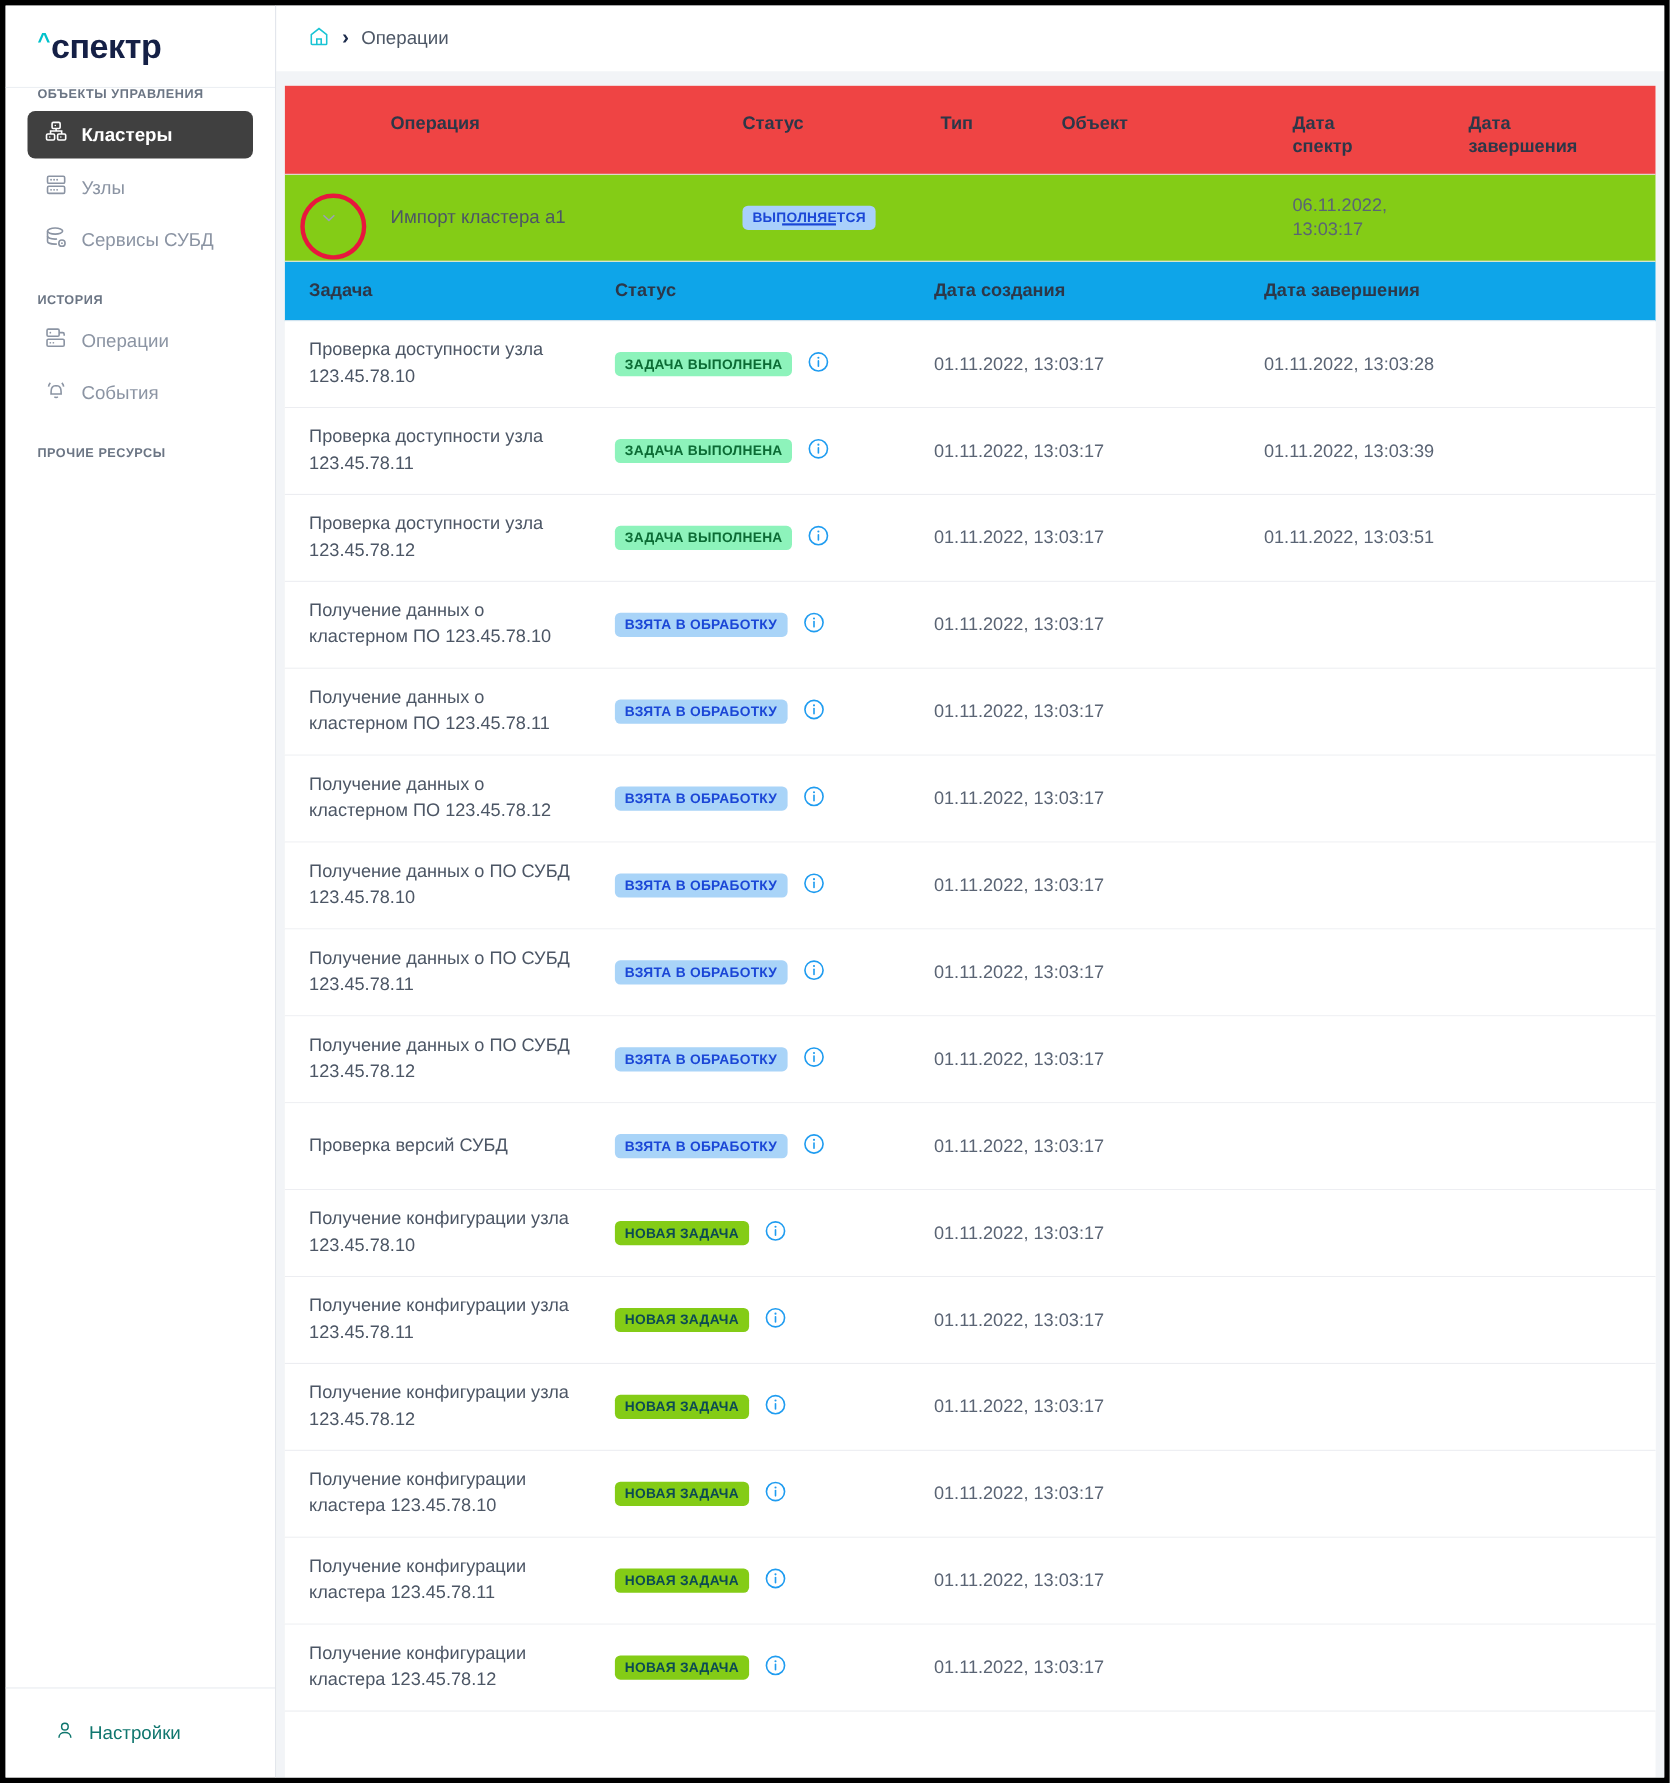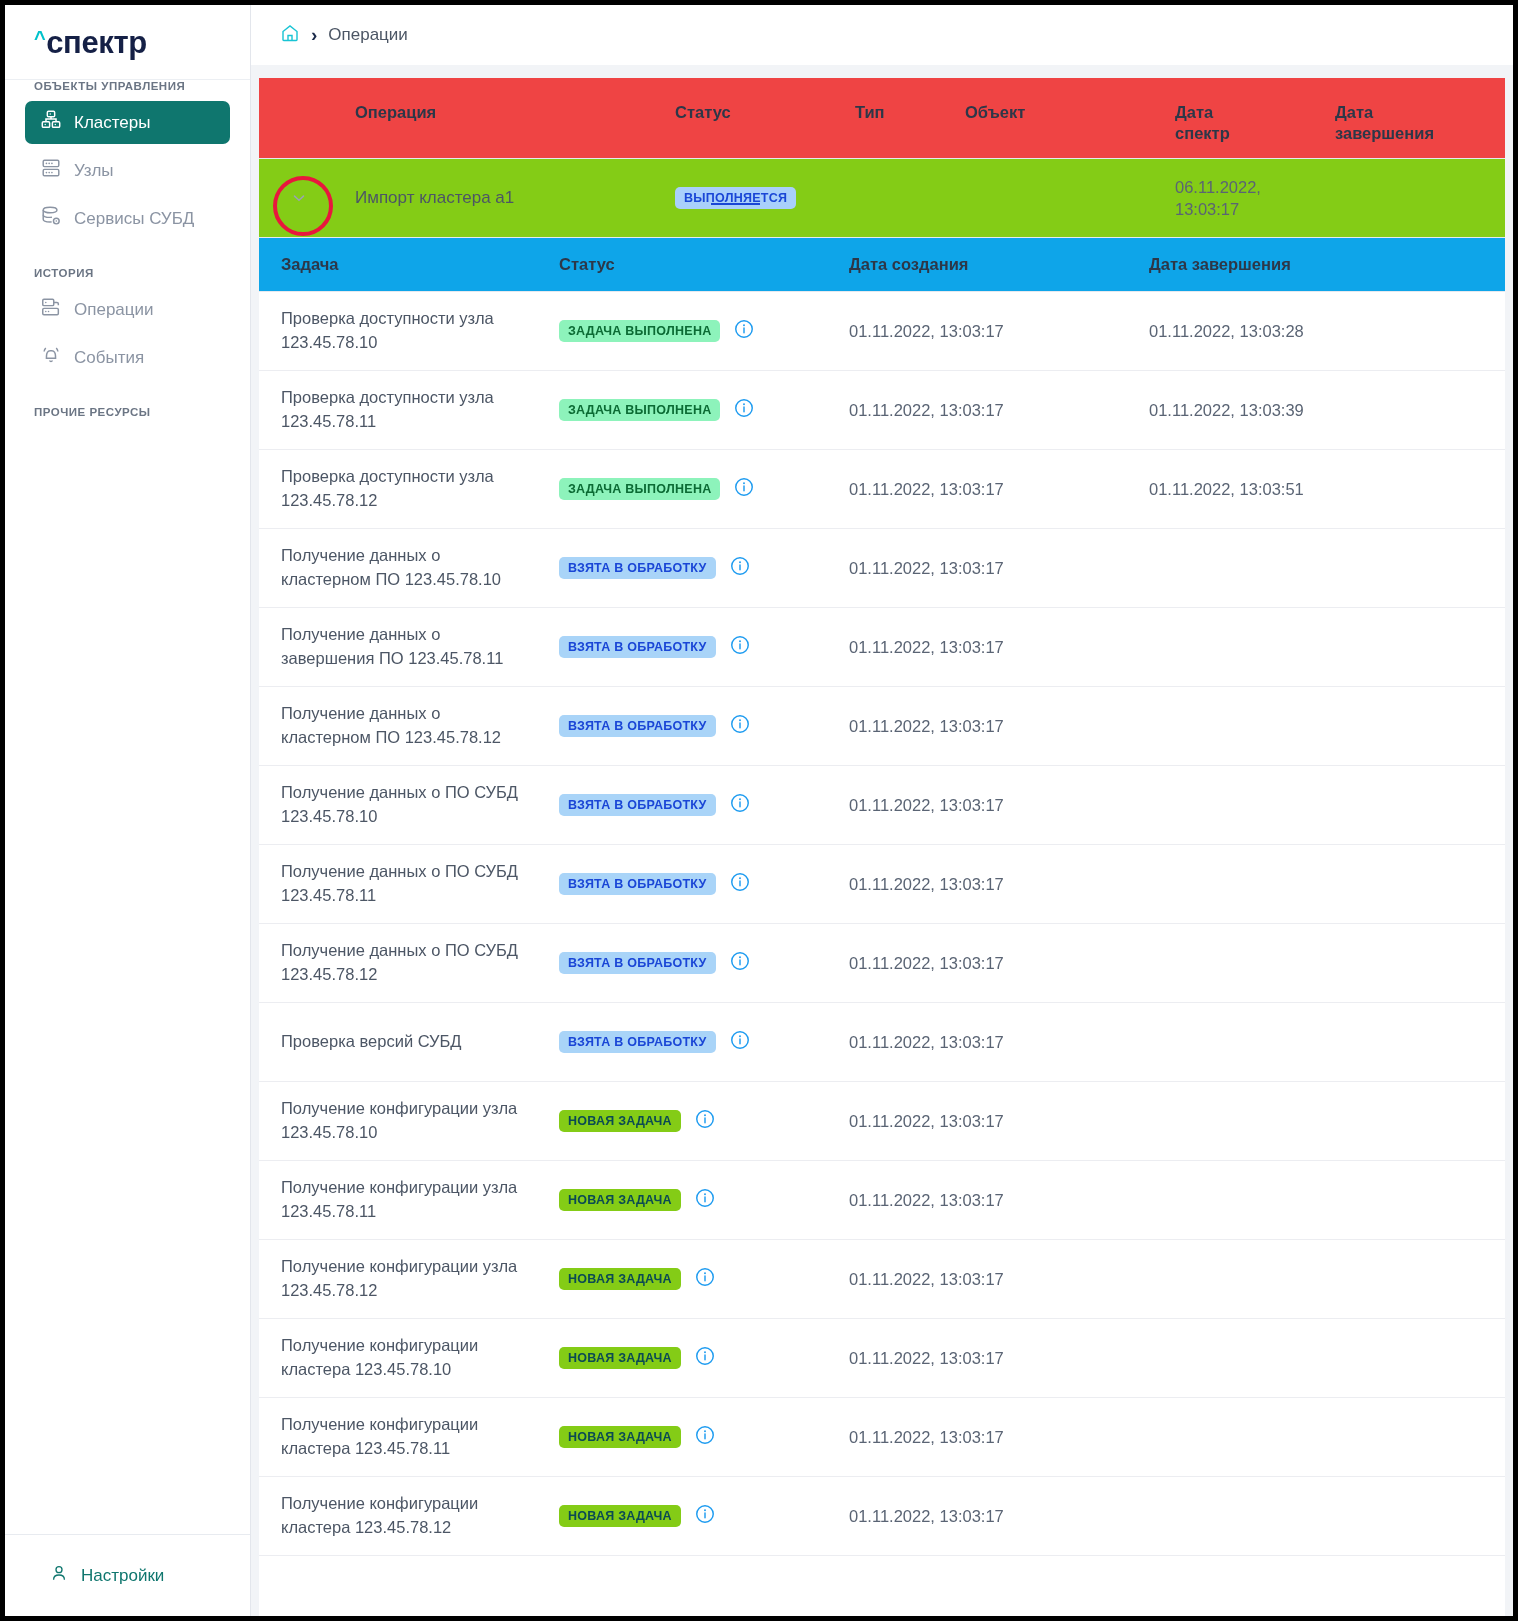--- a/index.html
+++ b/index.html
@@ -80,22 +80,23 @@
     height: 43px;
     padding-left: 15px;
     border-radius: 7px;
     color: #8b94a3;
     font-size: 17px;
     cursor: pointer;
     margin-bottom: 5px;
   }
   .nav-item .nav-label { line-height: 1; }
   .nav-item.active {
-    background: #0f766e;
+    background: #404040;
     color: #ffffff;
+    font-weight: bold;
   }
   .nav-item svg { flex: none; }
 
   .sidebar-footer {
     position: absolute;
     left: 0;
     bottom: 0;
     width: 100%;
     border-top: 1px solid #e8ebf0;
     height: 82px;
@@ -519,21 +520,21 @@
                     <path d="M12 11v5.2" stroke-linecap="round"></path>
                     <circle cx="12" cy="7.9" r="1.05" fill="#1f9cf0" stroke="none"></circle>
                   </svg></span>
               </div>
               <div class="t-crt date-cell">01.11.2022, 13:03:17</div>
               <div class="t-end date-cell"></div>
             </div>
             <div class="task-row">
               <div class="t-name">
                 <div class="task-title">Получение данных о</div>
-                <div class="task-title">завершения ПО 123.45.78.11</div>
+                <div class="task-title">кластерном ПО 123.45.78.11</div>
               </div>
               <div class="t-stat">
                 <span class="badge badge-inprogress">ВЗЯТА В ОБРАБОТКУ</span>
                 <span class="info-icon"><svg width="22" height="22" viewBox="0 0 24 24" fill="none" stroke="#1f9cf0" stroke-width="1.6">
                     <circle cx="12" cy="12" r="9"></circle>
                     <path d="M12 11v5.2" stroke-linecap="round"></path>
                     <circle cx="12" cy="7.9" r="1.05" fill="#1f9cf0" stroke="none"></circle>
                   </svg></span>
               </div>
               <div class="t-crt date-cell">01.11.2022, 13:03:17</div>

